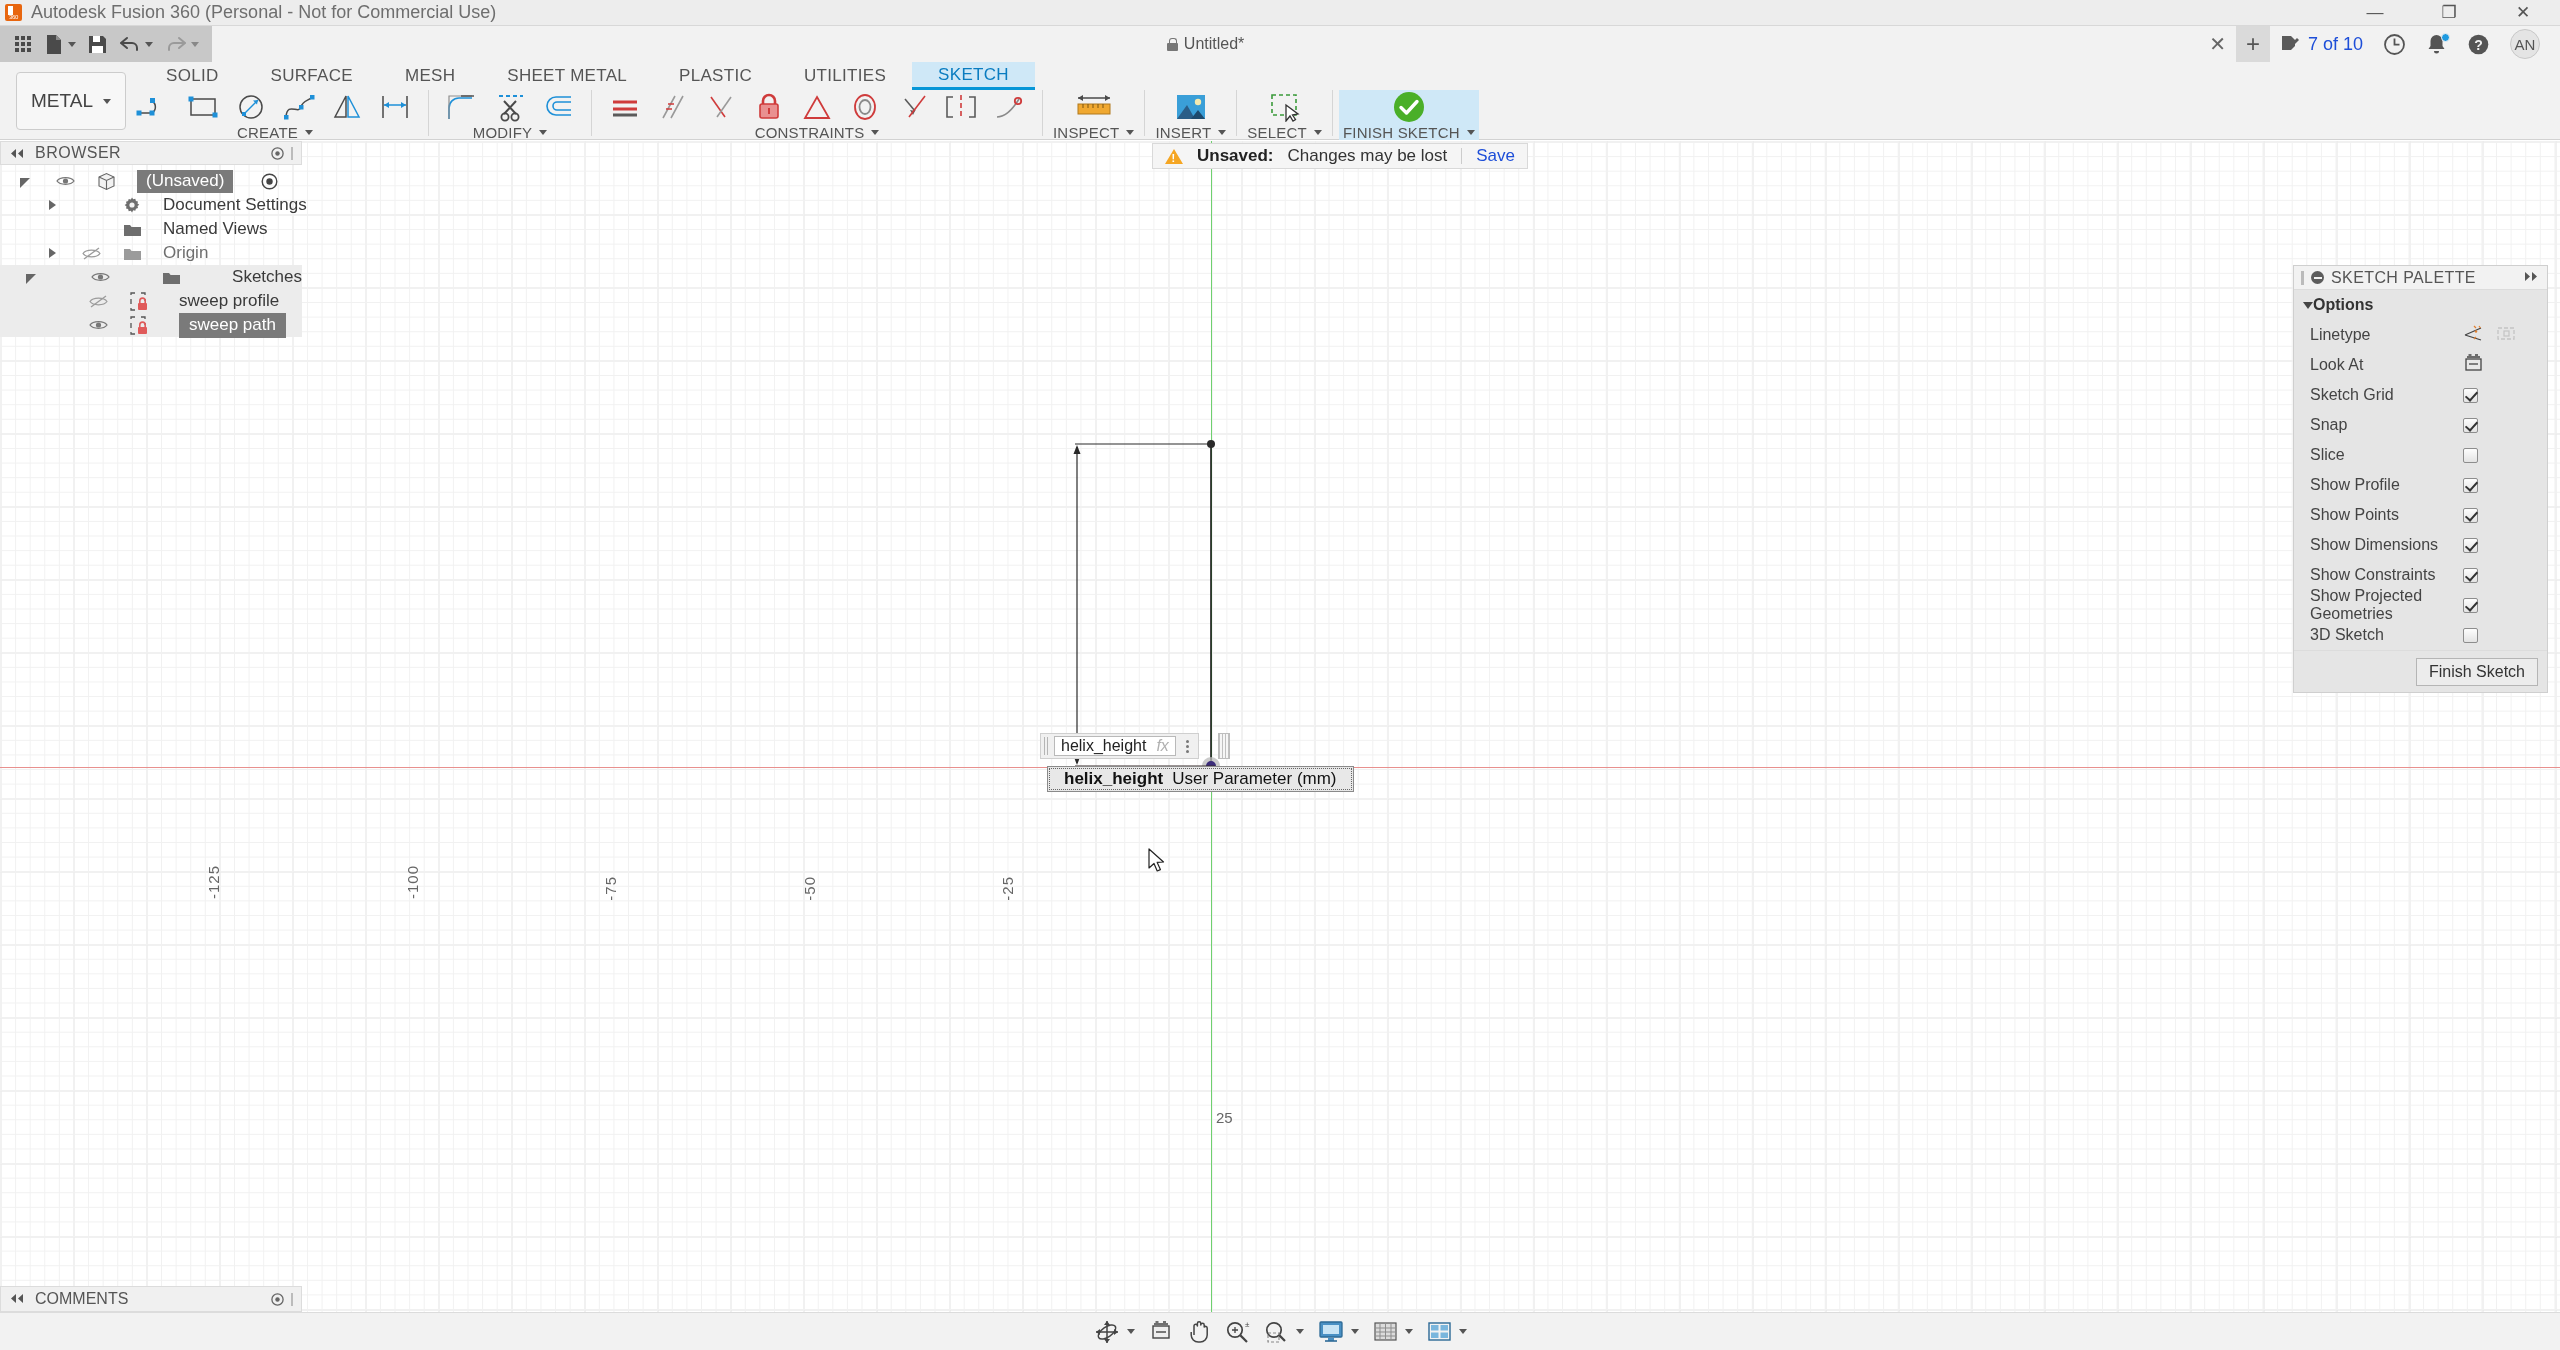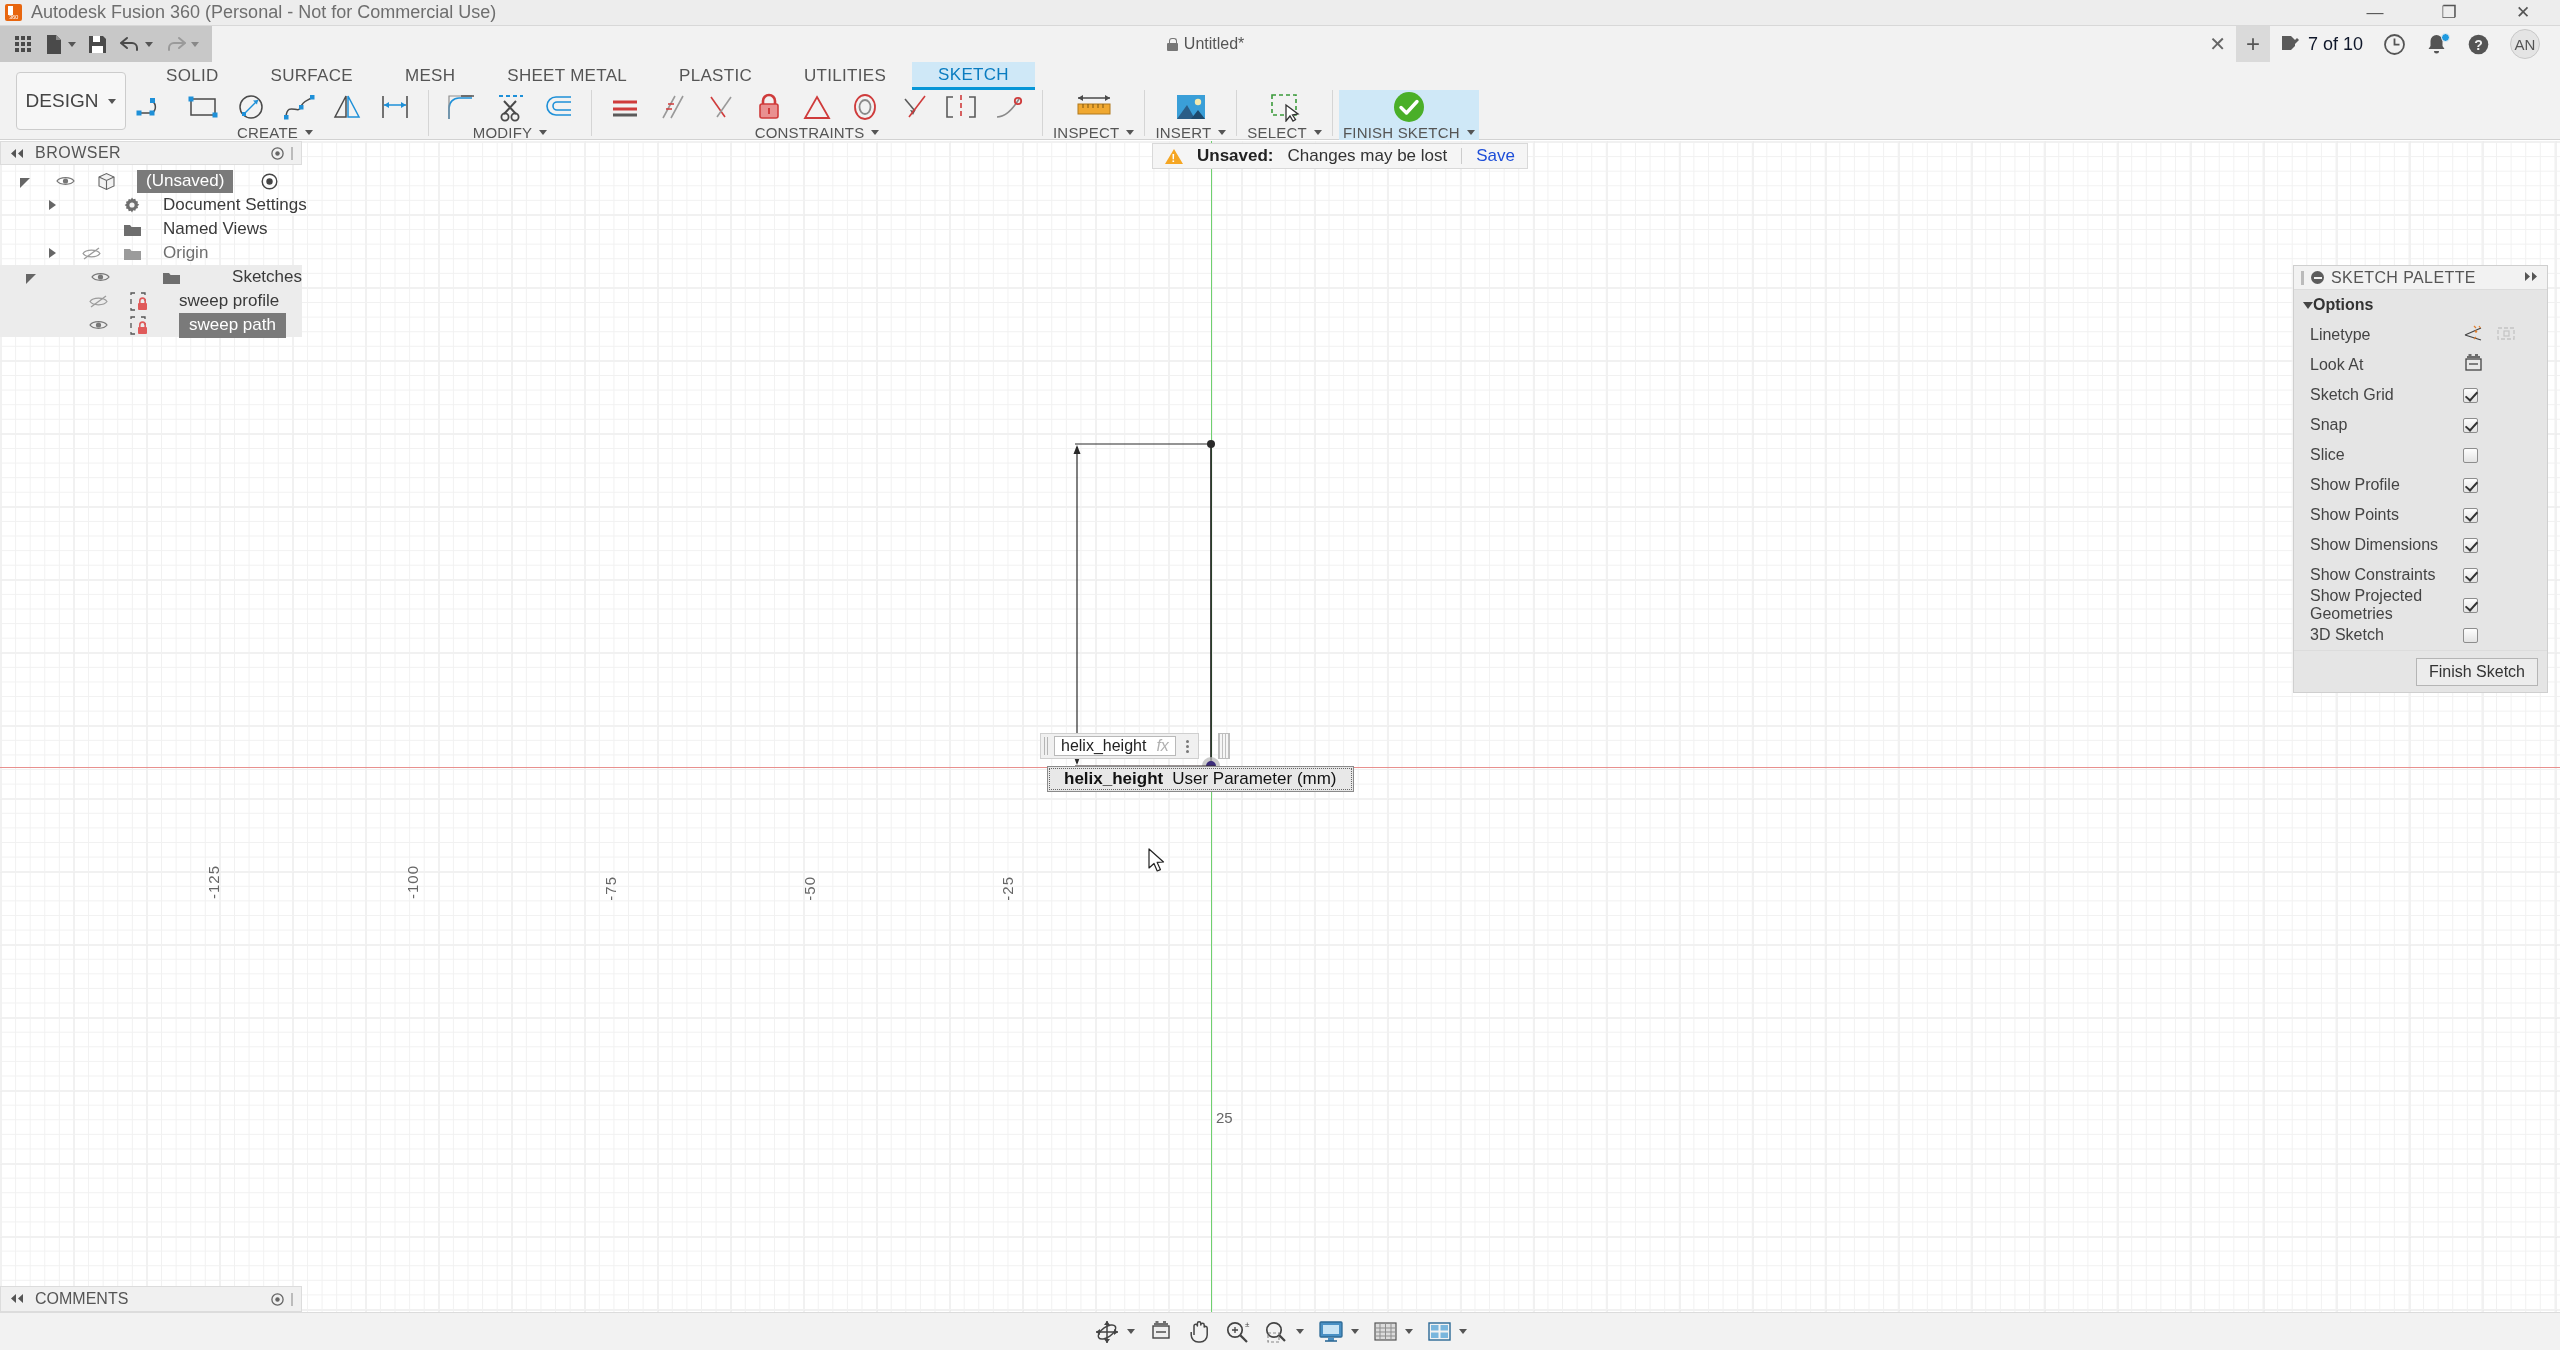--- a/index.html
+++ b/index.html
@@ -44,21 +44,21 @@
           border-top:5px solid #555;margin-left:4px;}
   .caret.light{border-top-color:#888;}
   #doc-title-wrap{flex:1;display:flex;align-items:center;justify-content:center;gap:6px;}
   #doc-title{font-size:16px;color:#555;}
   #lock-ico{width:11px;height:13px;position:relative;}
   #lock-ico:before{content:"";position:absolute;left:0;bottom:0;width:11px;height:8px;background:#777;border-radius:1px;}
   #lock-ico:after{content:"";position:absolute;left:2.5px;top:0;width:6px;height:6px;border:1.6px solid #777;border-bottom:none;border-radius:3px 3px 0 0;}
   #qat-right{display:flex;align-items:center;gap:0;padding-right:10px;}
   .tright{display:flex;align-items:center;justify-content:center;height:36px;padding:0 10px;color:#555;}
   #tab-plus{background:#dadada;}
-  #doc-count{font-size:18px;color:#0f172a;}
+  #doc-count{font-size:18px;color:#1d4ed8;}
 
   
   #ribbon{
     position:absolute;left:0;top:62px;width:2560px;height:78px;background:#f2f2f2;
     border-bottom:1px solid #d2d2d2;
   }
   #workspace-btn{
     position:absolute;left:16px;top:10px;width:110px;height:58px;border:1px solid #ccc;border-radius:4px;
     background:#f7f7f7;display:flex;align-items:center;justify-content:center;gap:6px;font-size:19px;color:#444;
   }
@@ -289,21 +289,21 @@
         </svg>
     </div>
     <div class="tright">
       <span style="width:30px;height:30px;border-radius:50%;background:#e4e4e4;border:1px solid #c8c8c8;display:flex;align-items:center;justify-content:center;font-size:15px;color:#555;">AN</span>
     </div>
   </div>
 </div>
 
 <div id="ribbon">
   <div id="workspace-btn">
-    <span>DESIGN</span>
+    <span>METAL</span>
     <span class="caret"></span>
   </div>
 
   <div id="tabs">
     <div class="rtab">SOLID</div>
     <div class="rtab">SURFACE</div>
     <div class="rtab">MESH</div>
     <div class="rtab">SHEET METAL</div>
     <div class="rtab">PLASTIC</div>
     <div class="rtab">UTILITIES</div>

